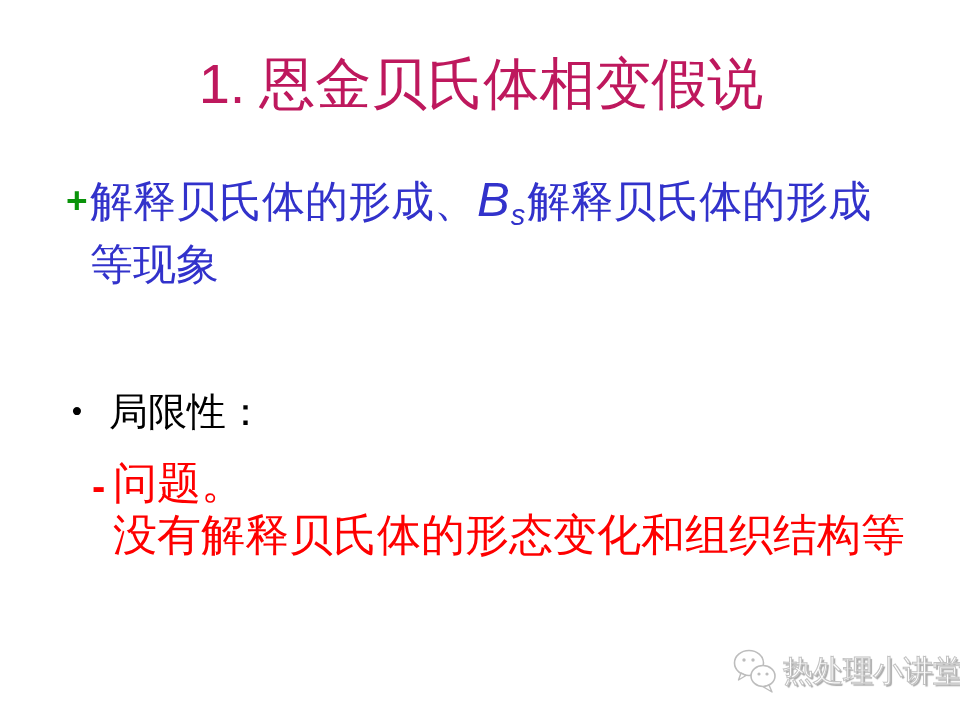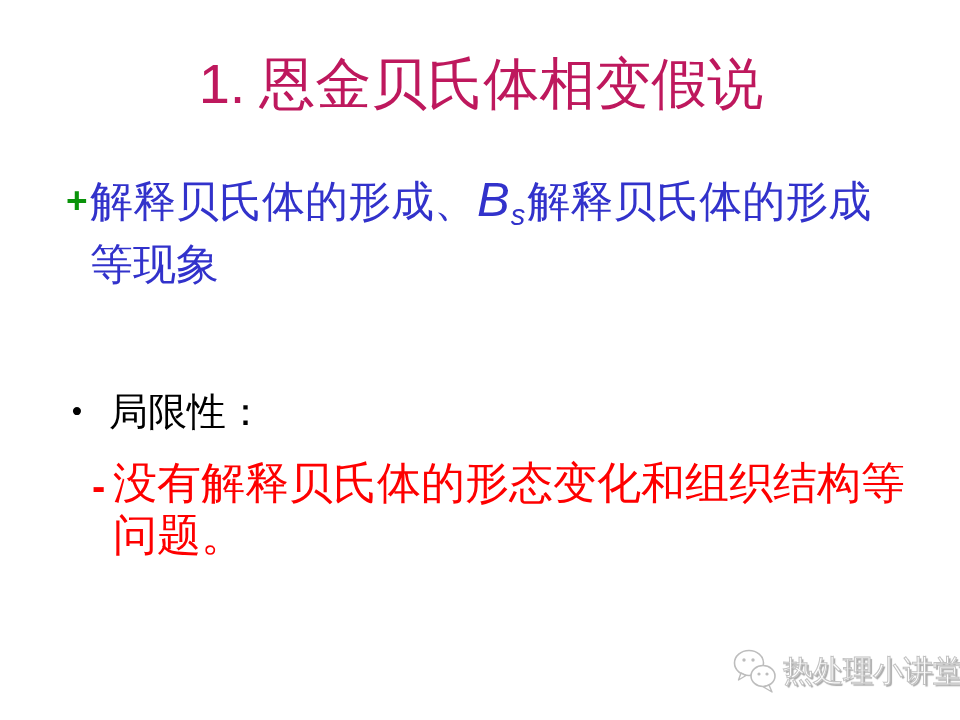--- a/index.html
+++ b/index.html
@@ -140,22 +140,22 @@
   <div class="para hypothesis">
     <span class="plus-marker">+</span>
     <div class="line"><span>解释贝氏体的形成、</span><span class="bsym">B</span><span class="bsub">s</span><span>解释贝氏体的形成</span></div>
     <div class="line">等现象</div>
   </div>
 
   <div class="limitation"><span class="dot">•</span><span class="lim-label">局限性：</span></div>
 
   <div class="para detail">
     <span class="minus-marker">-</span>
+    <div class="line">问题。</div>
     <div class="line">没有解释贝氏体的形态变化和组织结构等</div>
-    <div class="line">问题。</div>
   </div>
 
   <div class="watermark">
     <svg class="wm-icon" width="46" height="50" viewBox="0 0 46 50" fill="none" xmlns="http://www.w3.org/2000/svg">
 
       <ellipse cx="17" cy="17" rx="14.5" ry="12.5" fill="#ffffff" stroke="#bdbdbd" stroke-width="1.6"></ellipse>
       <path d="M9 27 L6.5 34 L14 29.5 Z" fill="#ffffff" stroke="#bdbdbd" stroke-width="1.4" stroke-linejoin="round"></path>
       <circle cx="12" cy="14" r="1.7" fill="#bdbdbd"></circle>
       <circle cx="21" cy="14" r="1.7" fill="#bdbdbd"></circle>
 

